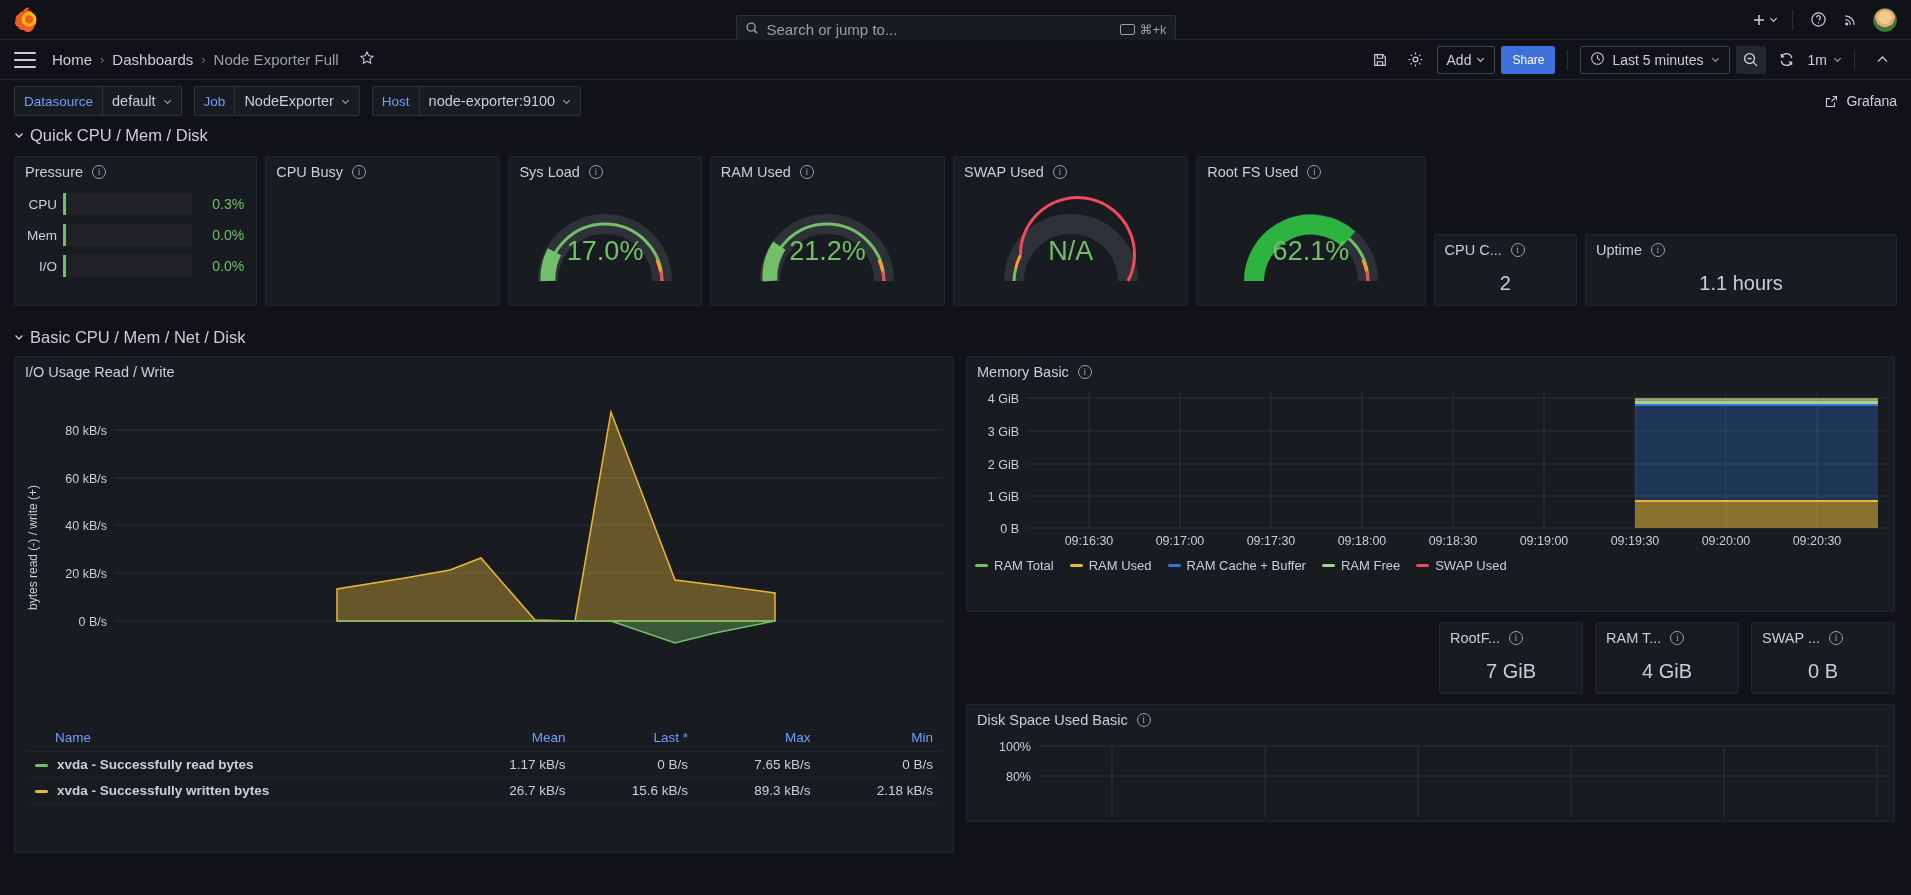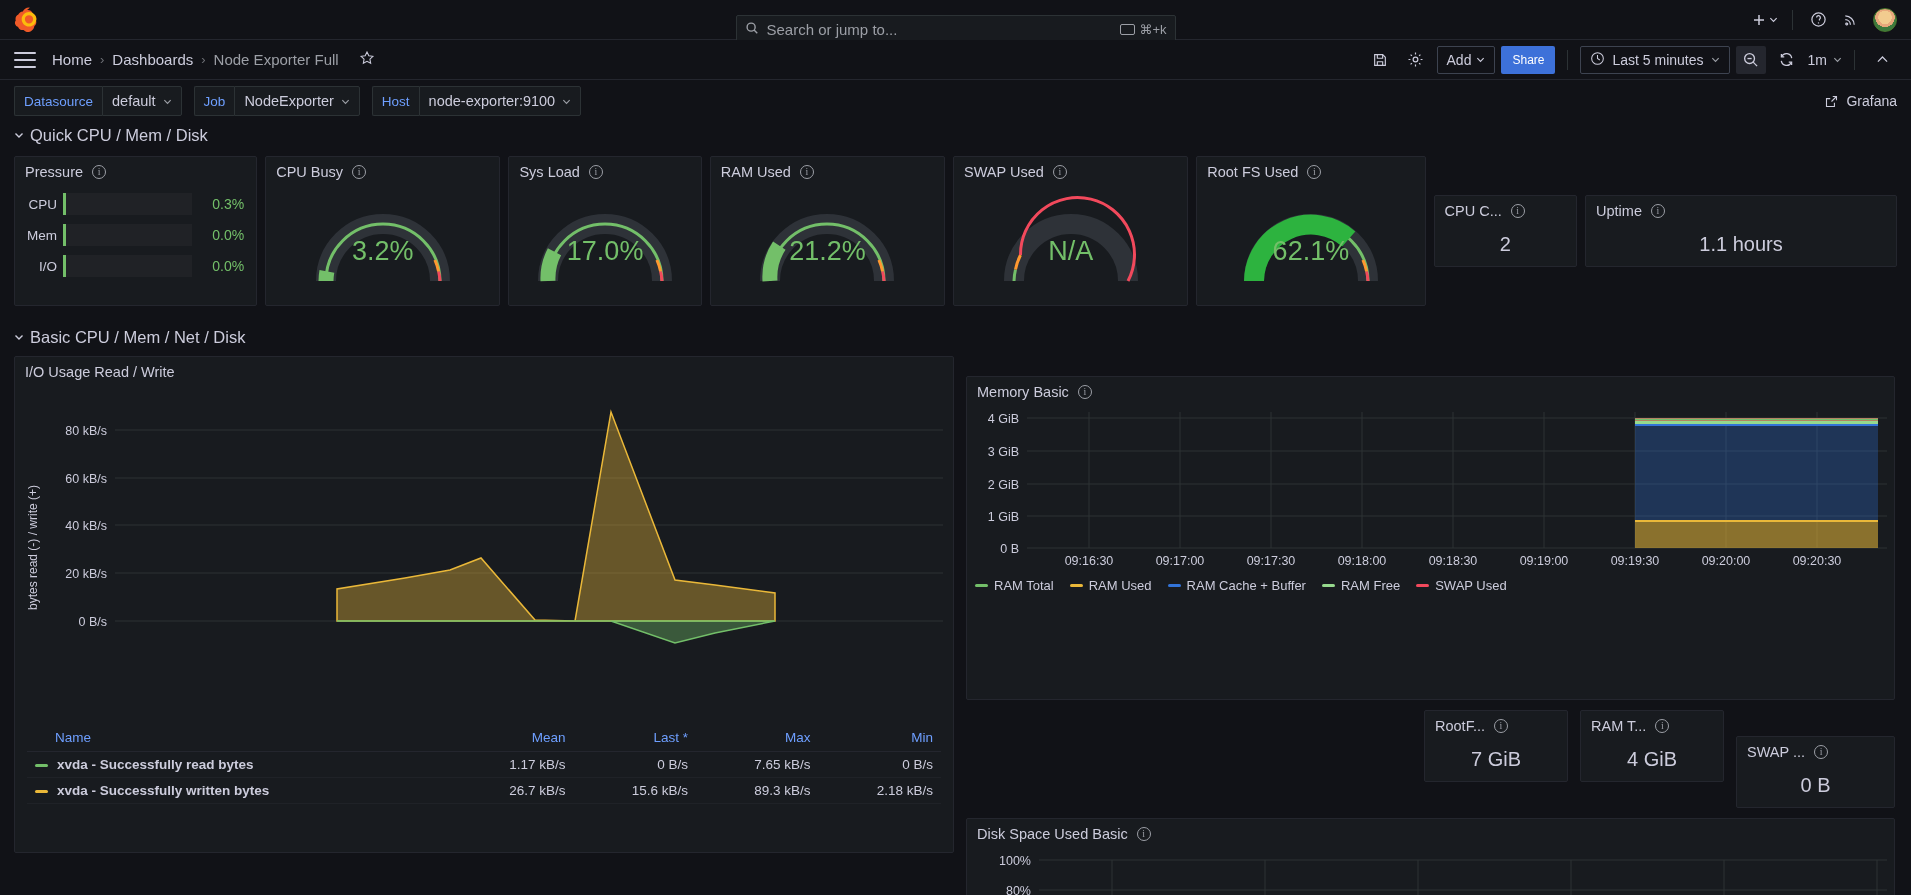--- a/index.html
+++ b/index.html
@@ -136,21 +136,21 @@
     padding: 7px 10px 0 10px; font-size: 14.5px; font-weight: 500; color: #ccccdc;
   }
   .info-i {
     width: 14px; height: 14px; border-radius: 50%;
     border: 1.2px solid #9c9fa6; color: #9c9fa6;
     font-size: 10px; line-height: 12px; text-align: center;
     font-style: normal; font-weight: 400; font-family: "Liberation Serif", serif;
   }
 
   .grid-quick {
-    display: flex; gap: 8px; padding: 2px 14px; align-items: center;
+    display: flex; gap: 8px; padding: 2px 14px; align-items: flex-end;
   }
 
   
   .bargauge-row { display: flex; align-items: center; gap: 6px; height: 24px; margin-bottom: 7px; }
   .bg-label { width: 38px; text-align: right; font-size: 13.5px; color: #ccccdc; }
   .bg-track { flex: 1; height: 22px; background: #202226; position: relative; }
   .bg-fill { position: absolute; left: 0; top: 0; bottom: 0; background: #73bf69; }
   .bg-val { width: 46px; text-align: right; font-size: 14px; color: #73bf69; }
 
   
@@ -405,30 +405,20 @@
             </span>
           <span class="bg-val">0.0%</span>
         </div>
       </div>
     </div>
 
     <div class="panel" style="width:236px;height:150px;">
       <div class="panel-header">
         <span>CPU Busy</span>
         <i class="info-i">i</i>
-      </div>
-      <div class="gauge-wrap" style="height:112px;position:relative;">
-        <svg width="150" height="110" viewBox="0 0 150 110">
-          <path d="M18 100 A57 57 0 1 1 132 100" fill="none" stroke="#2e3238" stroke-width="20"></path>
-          <path d="M18 100 A57 57 0 1 1 132 100" fill="none" stroke="#73bf69" stroke-width="3"></path>
-          <path d="M126.9 79 A57 57 0 0 1 130.6 90.5" fill="none" stroke="#ff9830" stroke-width="3"></path>
-          <path d="M130.6 90.5 A57 57 0 0 1 132 100" fill="none" stroke="#f2495c" stroke-width="3"></path>
-          <path d="M18 100 A57 57 0 0 1 18.9 90.3" fill="none" stroke="#73bf69" stroke-width="15"></path>
-        </svg>
-        <span class="gauge-text" style="top:56px;">3.2%</span>
       </div>
     </div>
 
     <div class="panel" style="width:194px;height:150px;">
       <div class="panel-header">
         <span>Sys Load</span>
         <i class="info-i">i</i>
       </div>
       <div class="gauge-wrap" style="height:112px;position:relative;">
         <svg width="150" height="110" viewBox="0 0 150 110">
@@ -574,21 +564,21 @@
               <td>89.3 kB/s</td>
               <td>2.18 kB/s</td>
             </tr>
           </tbody>
         </table>
       </div>
     </div>
 
     <div style="width:929px;display:flex;flex-direction:column;gap:10px;">
 
-      <div class="panel" style="width:929px;height:324px;margin-top:20px;">
+      <div class="panel" style="width:929px;height:256px;">
         <div class="panel-header">
           <span>Memory Basic</span>
           <i class="info-i">i</i>
         </div>
         <svg class="ts-svg" width="927" height="176" viewBox="0 0 927 176">
           <g>
             <line class="gridline" x1="60" y1="18" x2="920" y2="18"></line>
             <text class="axis-text" x="52" y="23" text-anchor="end" id="mem-y0">4 GiB</text>
             <line class="gridline" x1="60" y1="51" x2="920" y2="51"></line>
             <text class="axis-text" x="52" y="56" text-anchor="end" id="mem-y1">3 GiB</text>
@@ -664,21 +654,21 @@
           </div>
           <div class="stat-value">7 GiB</div>
         </div>
         <div class="panel" style="width:144px;height:72px;">
           <div class="panel-header">
             <span>RAM T...</span>
             <i class="info-i">i</i>
           </div>
           <div class="stat-value">4 GiB</div>
         </div>
-        <div class="panel" style="width:159px;height:72px;margin-top:26px;">
+        <div class="panel" style="width:144px;height:72px;">
           <div class="panel-header">
             <span>SWAP ...</span>
             <i class="info-i">i</i>
           </div>
           <div class="stat-value">0 B</div>
         </div>
       </div>
 
       <div class="panel" style="width:929px;height:118px;">
         <div class="panel-header">

